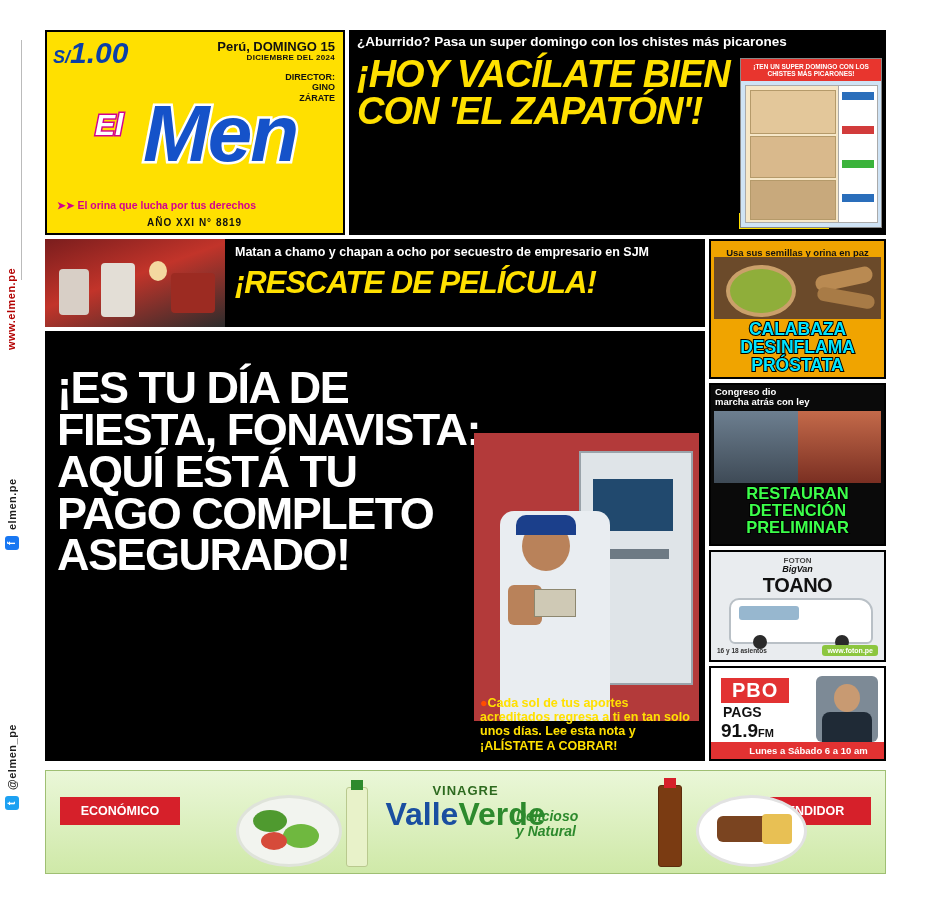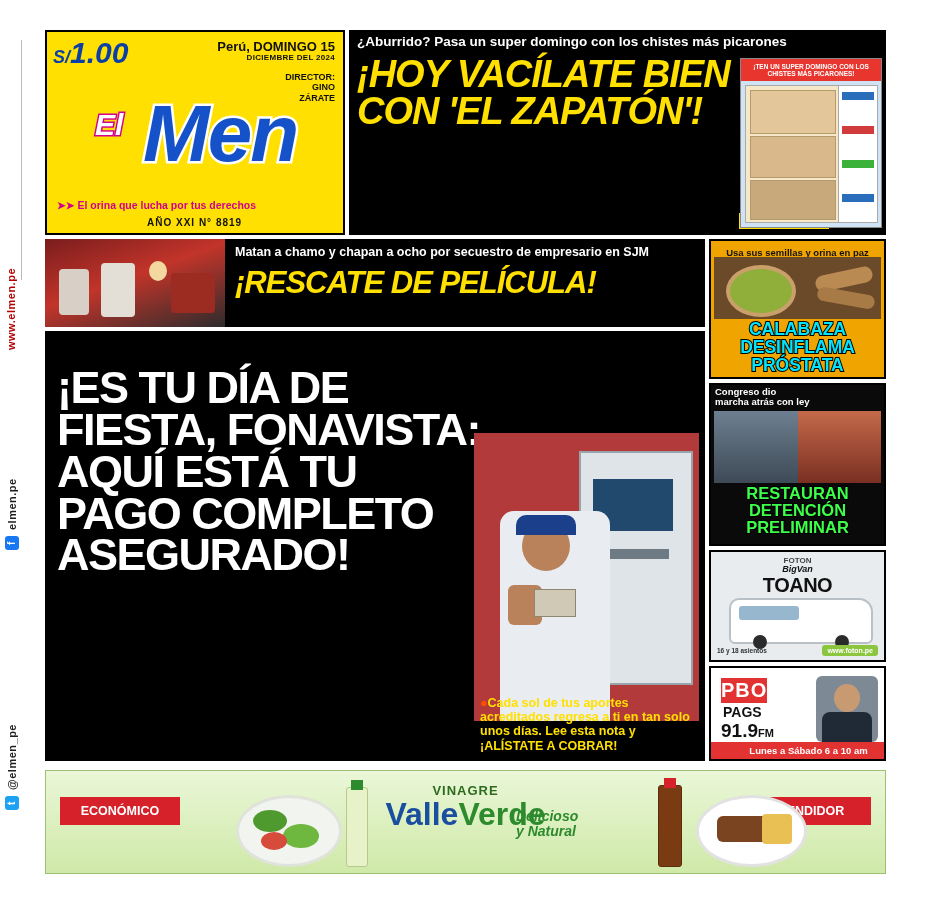--- a/index.html
+++ b/index.html
@@ -108,21 +108,21 @@
   .to-title .small{font-size:9px;font-style:italic;color:#111;font-weight:bold;}
   .to-title .big{font-size:20px;font-weight:bold;color:#111;letter-spacing:-.5px;}
   .to-van{position:absolute;left:18px;top:46px;width:140px;height:42px;background:#fff;border:2px solid #b9c0c6;border-radius:10px 14px 6px 6px;}
   .to-win{position:absolute;left:8px;top:6px;width:60px;height:14px;background:#97b7cf;border-radius:3px;}
   .to-wheel{position:absolute;bottom:-7px;width:14px;height:14px;border-radius:50%;background:#2b2b2b;}
   .to-cta{position:absolute;right:6px;bottom:4px;background:#8cc63f;color:#fff;font-size:7px;font-weight:bold;padding:2px 5px;border-radius:3px;}
   .to-spec{position:absolute;left:6px;bottom:6px;font-size:6.5px;color:#333;font-weight:bold;}
 
   
   #radio{left:709px;top:666px;width:177px;height:95px;background:#ffffff;border:2px solid #000;}
-  .rd-logo{position:absolute;left:10px;top:10px;background:#e23232;color:#fff;font-size:20px;font-weight:bold;padding:1px 0;letter-spacing:1px;}
+  .rd-logo{position:absolute;left:10px;top:10px;background:#e23232;color:#fff;font-size:20px;font-weight:bold;padding:1px 11px;letter-spacing:1px;}
   .rd-word{position:absolute;left:12px;top:36px;font-size:14px;font-weight:bold;color:#111;}
   .rd-freq{position:absolute;left:10px;top:52px;font-size:19px;font-weight:bold;color:#111;}
   .rd-freq .fm{font-size:11px;}
   .rd-person{position:absolute;right:6px;top:8px;width:62px;height:66px;background:#7d8a96;border-radius:6px;overflow:hidden;}
   .rd-p-head{position:absolute;left:18px;top:8px;width:26px;height:28px;border-radius:50%;background:#c89a72;}
   .rd-p-body{position:absolute;left:6px;top:36px;width:50px;height:32px;background:#1f2a36;border-radius:8px 8px 0 0;}
   .rd-bar{position:absolute;left:0;right:0;bottom:0;height:17px;background:#e23232;color:#fff;font-size:9.5px;font-weight:bold;
       display:flex;align-items:center;justify-content:center;padding-left:22px;}
 
   

